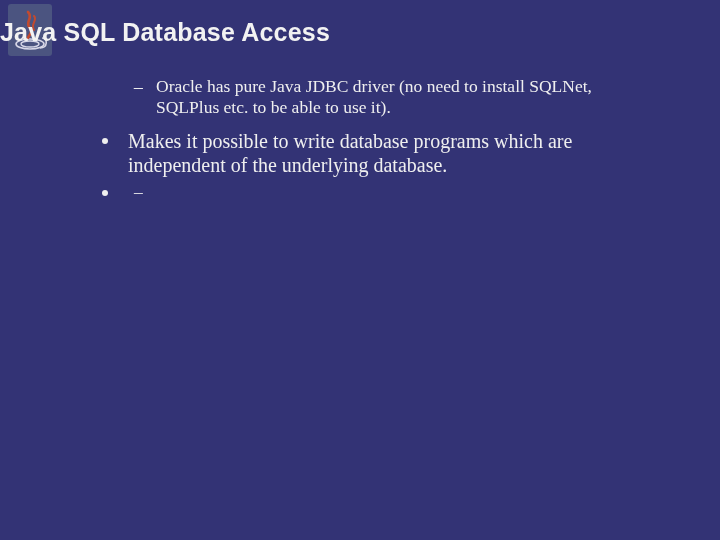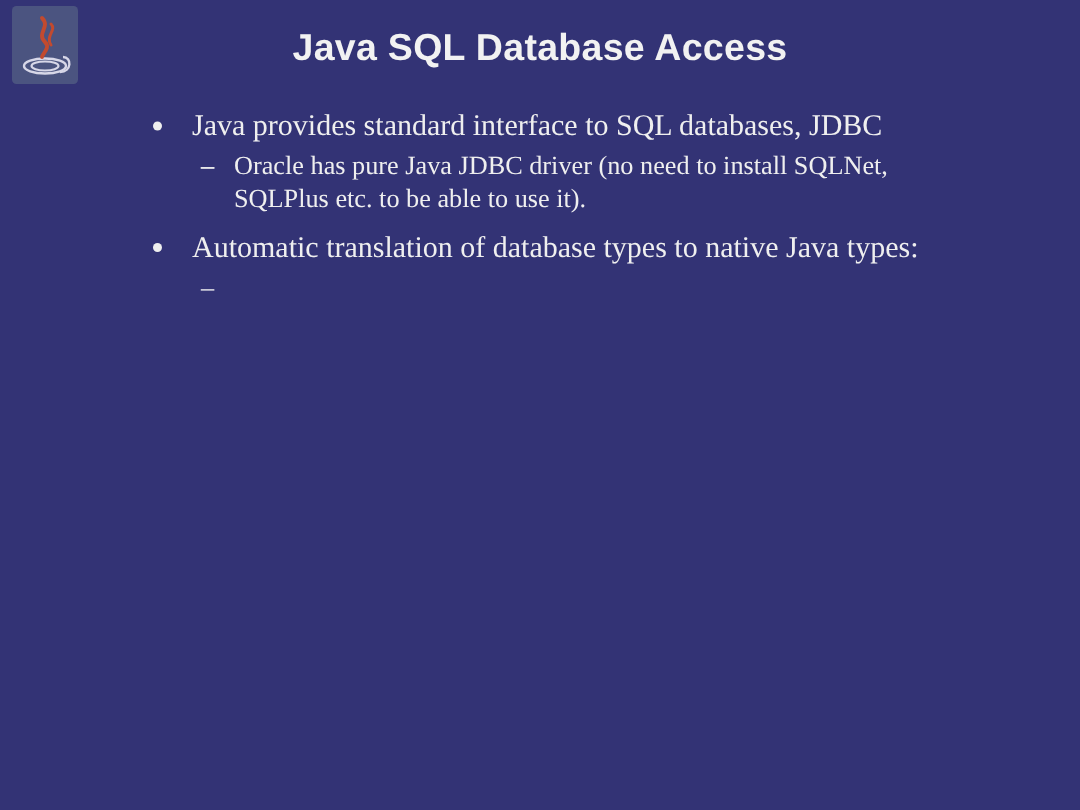--- a/index.html
+++ b/index.html
@@ -23,21 +23,20 @@
     top: 4px;
     left: 8px;
     width: 44px;
     height: 52px;
   }
   .title {
     position: absolute;
     top: 18px;
     left: 0;
     width: 720px;
-    text-align: center;
     font-family: Arial, Helvetica, sans-serif;
     font-weight: bold;
     font-size: 25px;
     color: #f2f2f2;
     letter-spacing: 0.2px;
   }
   .body {
     position: absolute;
     top: 72px;
     left: 98px;
@@ -88,38 +87,37 @@
       <path d="M20 8 C26 14 16 18 22 24 C26 28 20 32 20 34" fill="none" stroke="#c24a2f" stroke-width="2.6" stroke-linecap="round"></path>
       <path d="M26 12 C30 16 22 20 26 26" fill="none" stroke="#c24a2f" stroke-width="2" stroke-linecap="round"></path>
       <path d="M34 34 C40 34 40 44 32 44" fill="none" stroke="#d7d7e8" stroke-width="1.6"></path>
     </svg>
   </div>
 
   <div class="title">Java SQL Database Access</div>
 
   <div class="body">
 
-    <div class="l1">
-      <span class="dot"></span>
-      <span>Java provides standard interface to SQL databases, JDBC</span>
-    </div>
     <div class="sub">
       <div class="l2">
         <span class="dash">–</span>
       </div>
       <div class="l2">
         <span class="dash">–</span>
         <span>Oracle has pure Java JDBC driver (no need to install SQLNet, SQLPlus etc. to be able to use it).</span>
       </div>
     </div>
 
+    <div class="l1">
+      <span class="dot"></span>
+      <span>Makes it possible to write database programs which are independent of the underlying database.</span>
+    </div>
 
     <div class="l1">
       <span class="dot"></span>
-      <span>Automatic translation of database types to native Java types:</span>
     </div>
     <div class="sub">
       <div class="l2">
         <span class="dash">–</span>
       </div>
     </div>
 
   </div>
 </div>
 

